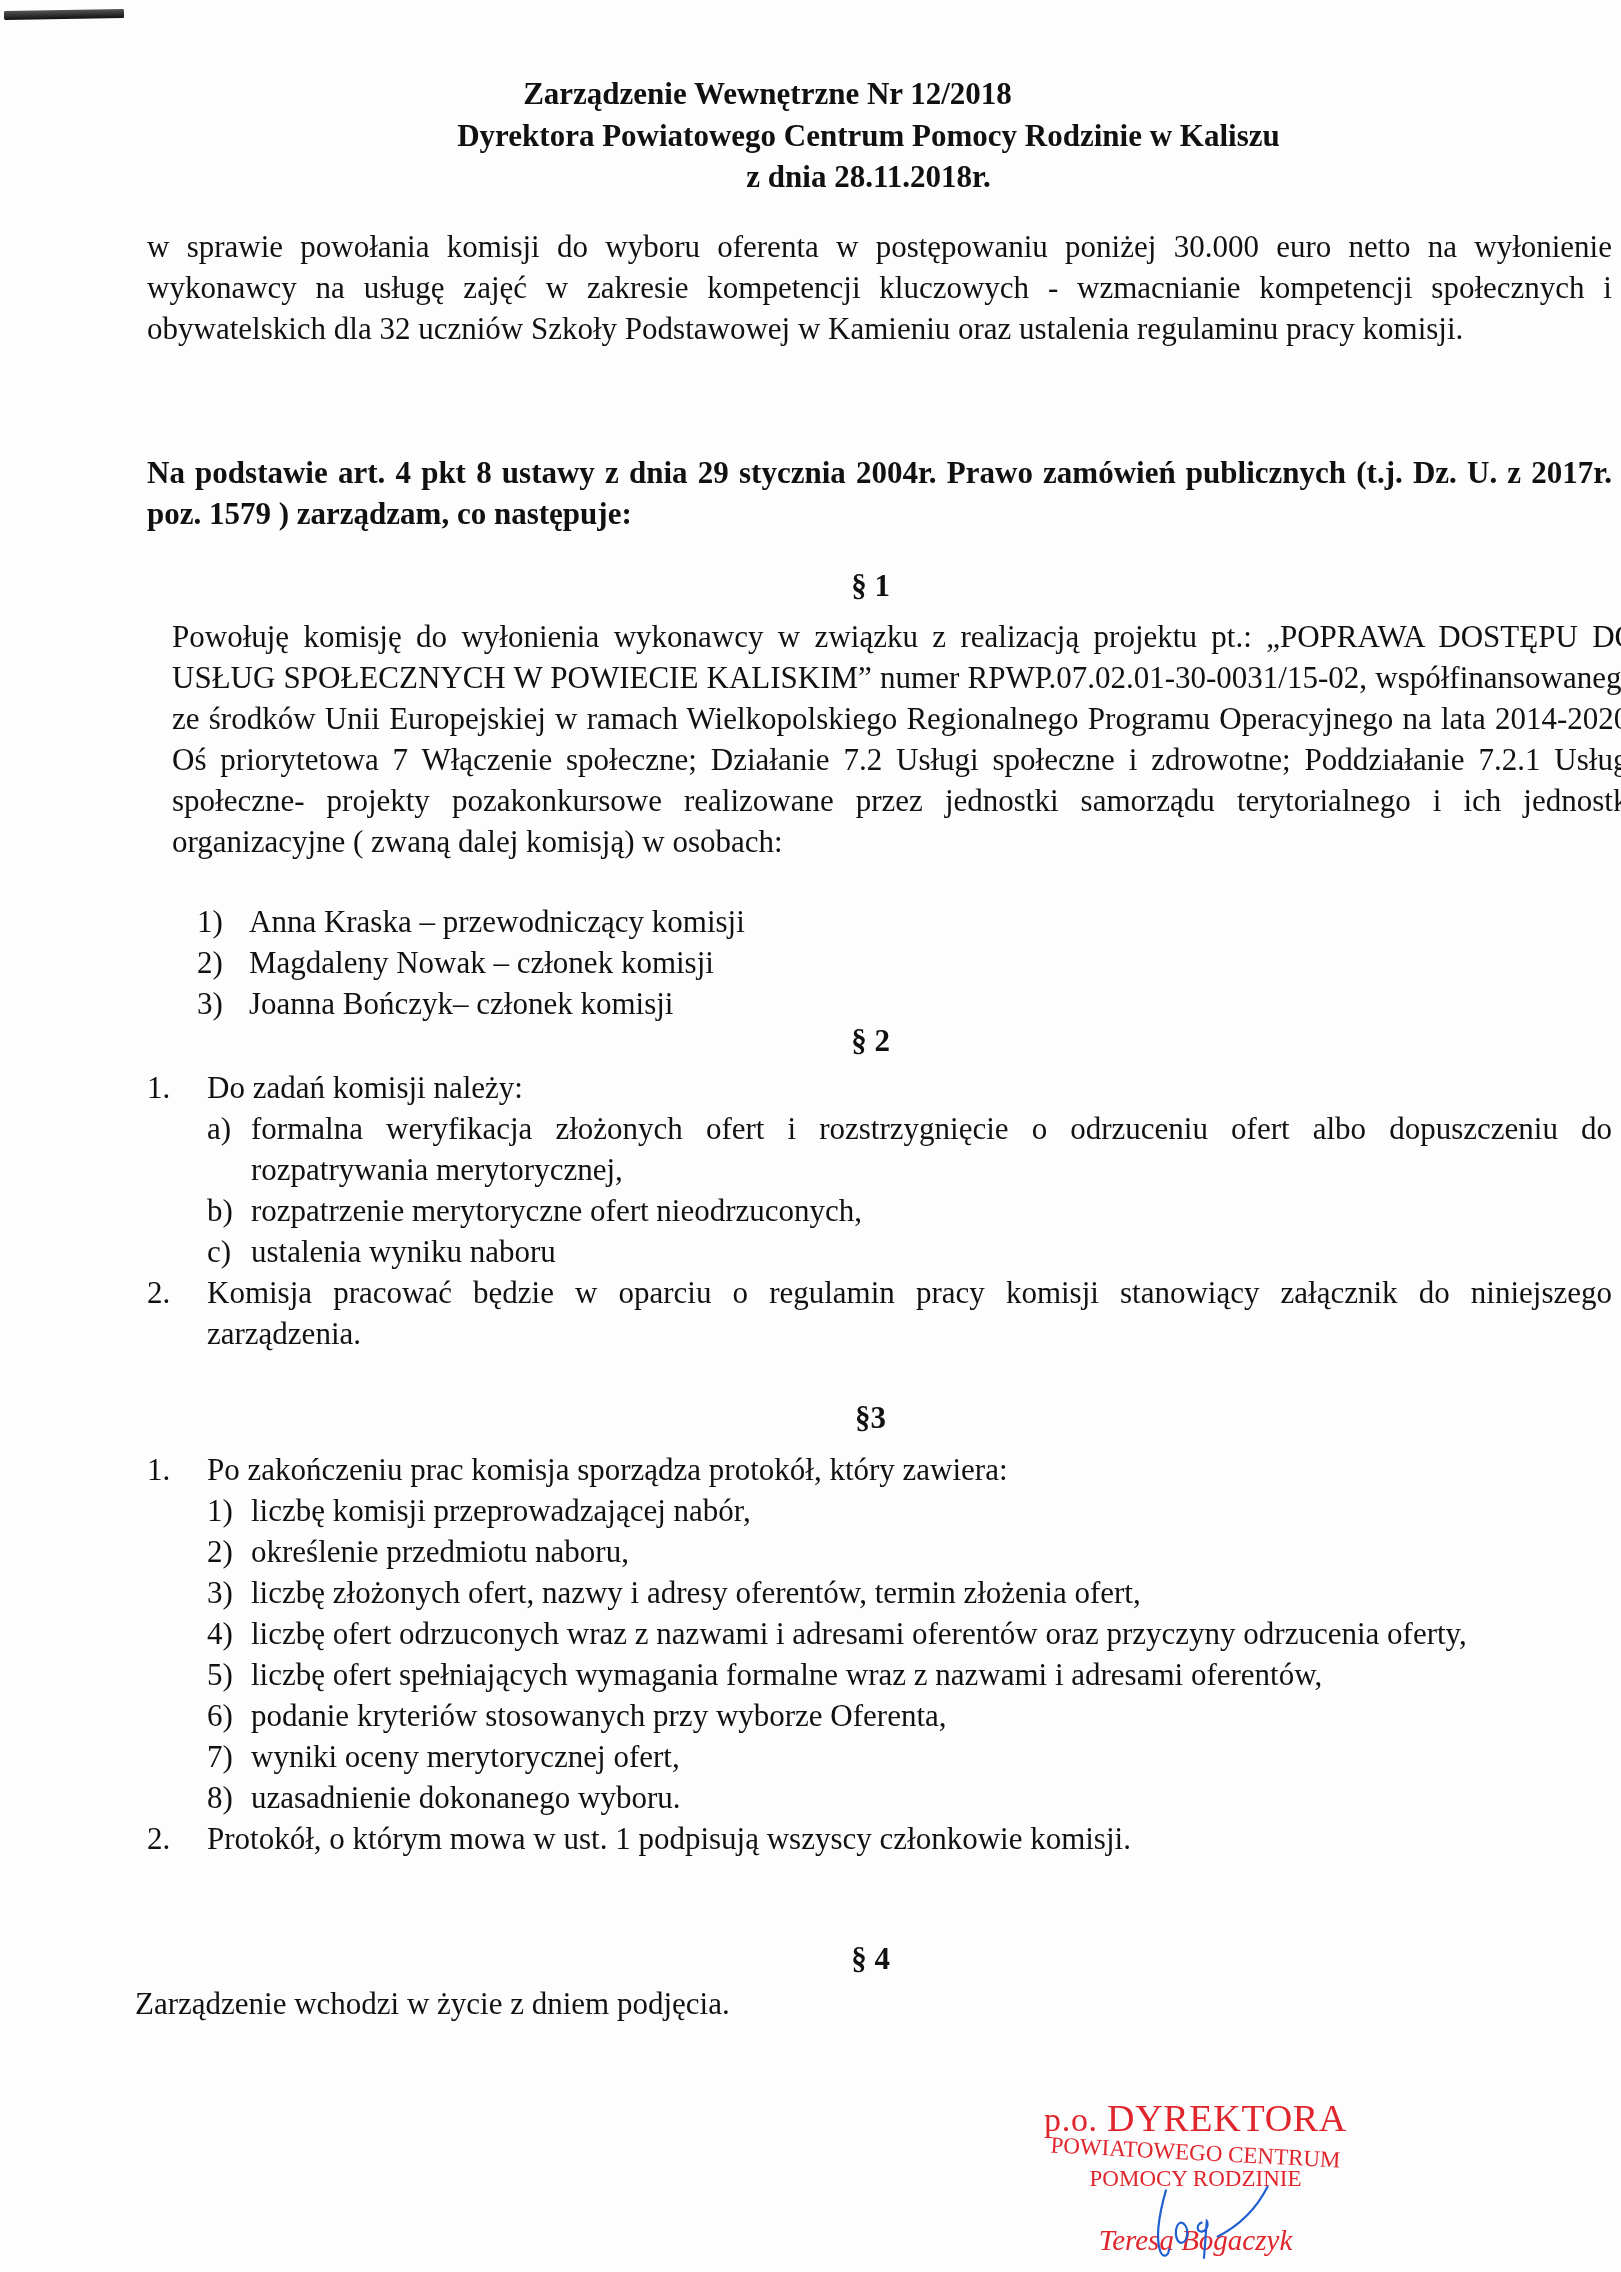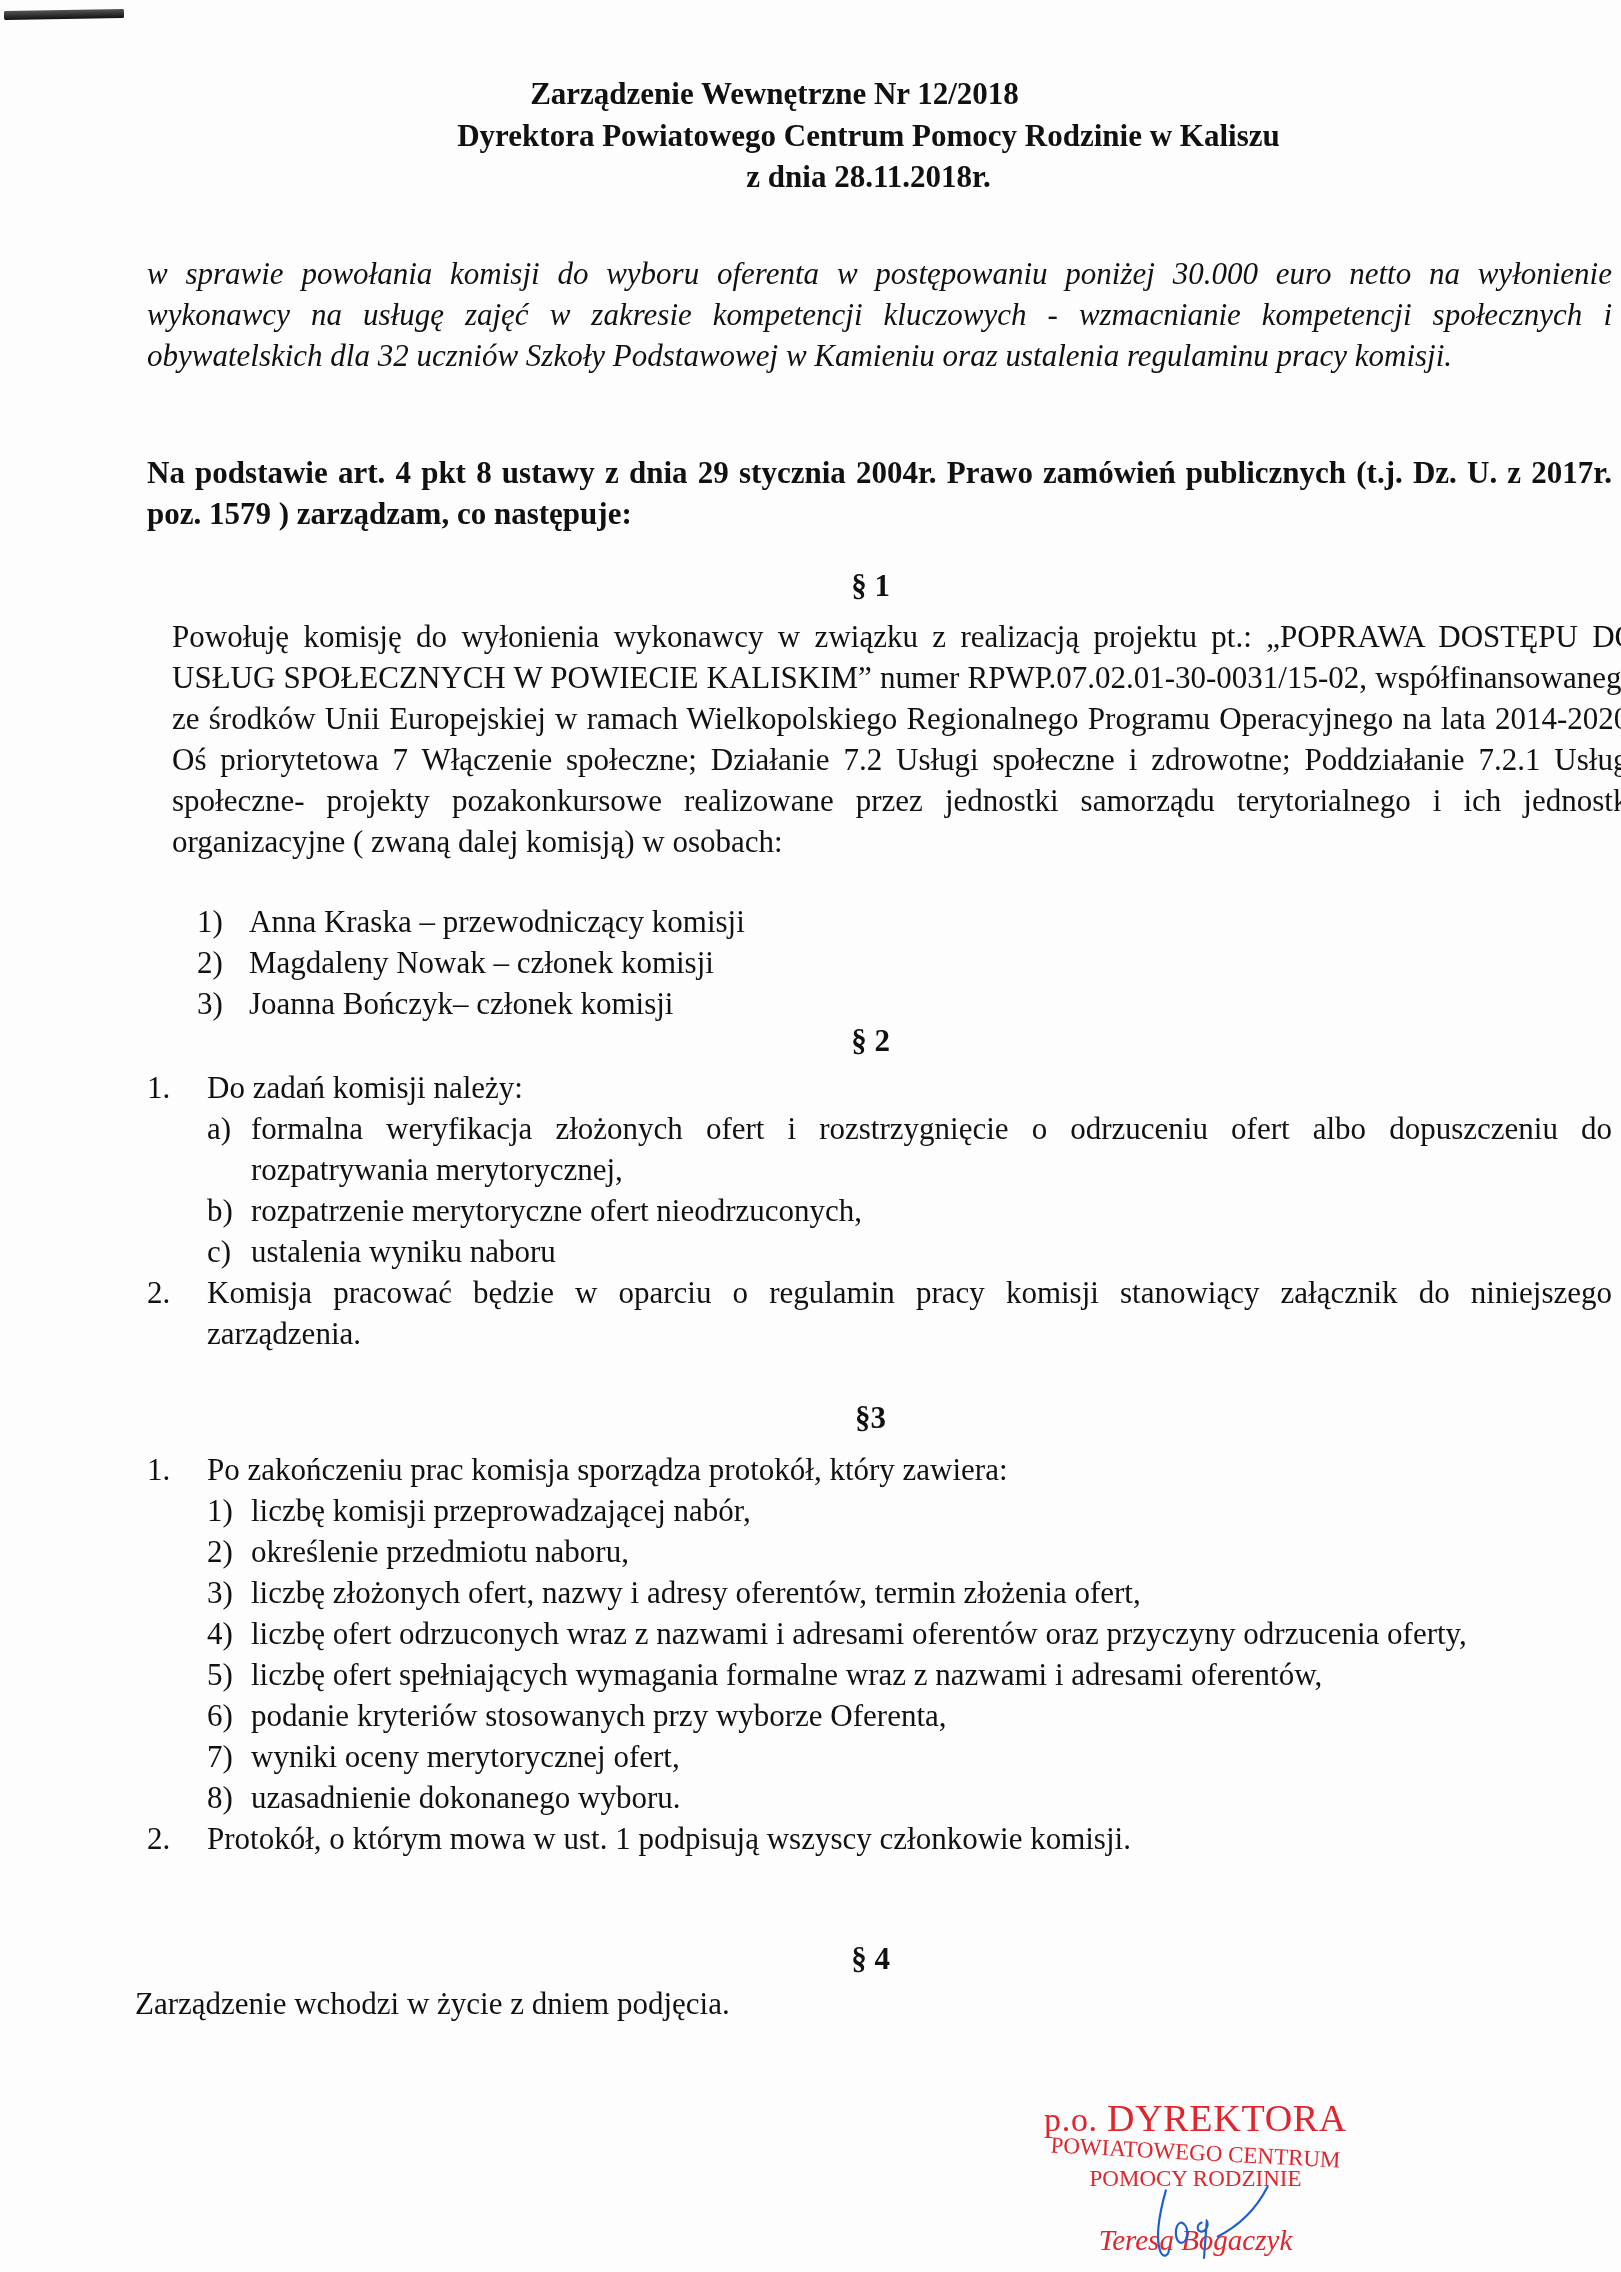--- a/index.html
+++ b/index.html
@@ -8,28 +8,28 @@
     font-family: "Liberation Serif", "DejaVu Serif", serif; color: #111;
   }
   .scan-mark {
     position: absolute; left: 3.6px; top: 10.2px; width: 120px; height: 8.7px;
     background: linear-gradient(#555, #111); border-radius: 1.5px; transform: rotate(-1deg);
   }
   .title {
     position: absolute; left: 0; width: 1621px; text-align: center;
     font-weight: bold; font-size: 31px; line-height: 42px;
   }
-  .t1 { top: 73px; left: 155px; width: 1239px; }
+  .t1 { top: 73px; left: 148px; width: 1239px; }
   .t2 { top: 115px; left: 58px; }
   .t3 { top: 156px; left: 58px; }
   .para {
     position: absolute; left: 147px; width: 1465px; font-size: 31px; line-height: 41px;
     text-align: justify; text-align-last: left;
   }
-  .p-subject { top: 253px; font-style: italic; }
+  .p-subject { top: 226px; }
   .p-basis { top: 452px; font-weight: bold; }
   .sect {
     position: absolute; left: 0; width: 1621px; text-align: center; font-weight: bold; font-size: 31px;
   }
   .s1 { top: 568px; left: 60px; }
   .s2 { top: 1023px; left: 60px; }
   .s3 { top: 1400px; left: 60px; }
   .s4 { top: 1941px; left: 60px; }
   .p-s1 { top: 616px; margin-left: 25px; }
   .list { position: absolute; font-size: 31px; line-height: 41px; }

